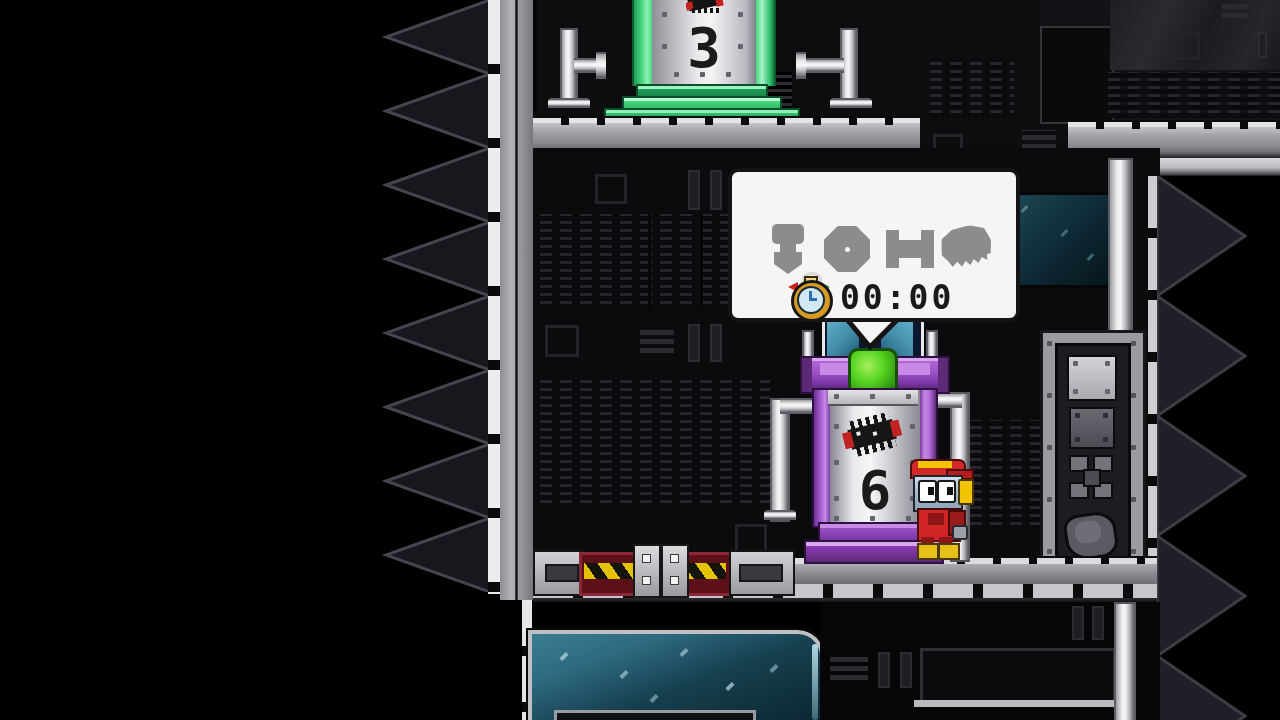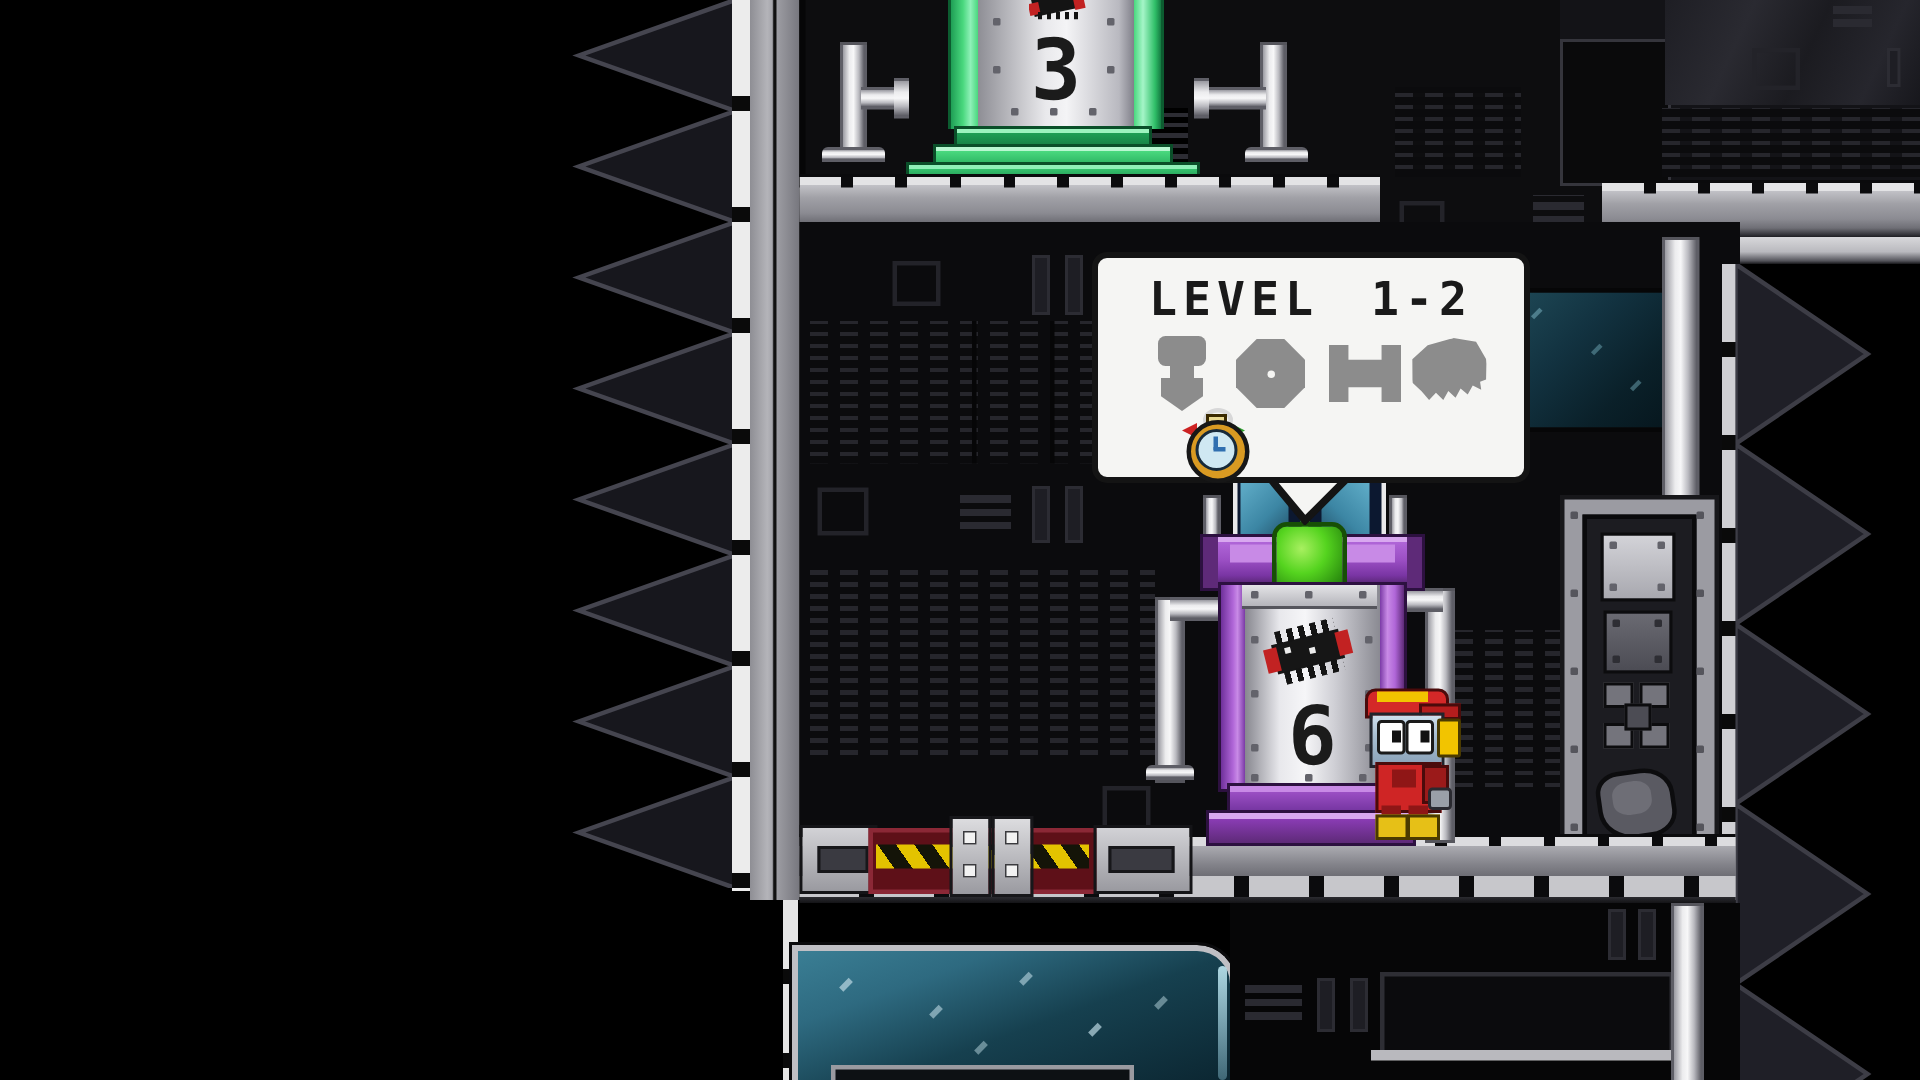--- a/index.html
+++ b/index.html
@@ -329,21 +329,20 @@
   <div class="abs slit" style="left:1072px;top:606px;width:8px;height:30px;"></div>
   <div class="abs slit" style="left:1092px;top:606px;width:8px;height:30px;"></div>
   <div class="abs" style="left:920px;top:648px;width:190px;height:52px;background:#0b0b0d;border:3px solid #2e2e34;"></div>
   <div class="abs" style="left:914px;top:700px;width:200px;height:7px;background:#b9b9be;"></div>
   <div class="abs pipe-v" style="left:1114px;top:602px;width:22px;height:118px;"></div>
 
   <svg class="abs" style="left:838px;top:312px;width:70px;height:38px;" viewBox="0 0 70 38">
     <polygon points="3,0 67,0 32,35" fill="#f5f5f3" stroke="#141414" stroke-width="5"></polygon>
   </svg>
   <div class="abs" id="bubble" style="left:728px;top:168px;width:284px;height:146px;">
-    <div class="abs bubble-title" style="left:0;top:10px;width:100%;">LEVEL 1-2</div>
 
     <div class="abs" style="left:36px;top:52px;width:220px;height:50px;">
       <div class="abs" style="left:0;top:0;width:40px;height:50px;">
         <div class="sil abs" style="left:4px;top:0;width:32px;height:20px;border-radius:5px;"></div>
         <div class="sil abs" style="left:12px;top:18px;width:16px;height:12px;"></div>
         <div class="sil abs" style="left:6px;top:28px;width:28px;height:22px;clip-path:polygon(0 0,100% 0,100% 55%,50% 100%,0 55%);"></div>
       </div>
       <div class="abs" style="left:56px;top:2px;width:46px;height:46px;">
         <div class="sil abs" style="left:0;top:0;width:46px;height:46px;clip-path:polygon(30% 0,70% 0,100% 30%,100% 70%,70% 100%,30% 100%,0 70%,0 30%);"></div>
         <div class="abs" style="left:21px;top:21px;width:5px;height:5px;background:#f5f5f3;border-radius:50%;"></div>
@@ -362,16 +361,17 @@
         <div class="abs" style="left:14px;top:0;width:14px;height:10px;border:3px solid #d8d8d8;border-radius:50%;background:transparent;"></div>
         <div class="abs" style="left:16px;top:4px;width:10px;height:6px;background:#e8d890;border:2px solid #3a2a00;"></div>
         <div class="abs" style="left:0px;top:10px;width:10px;height:10px;background:#cc2222;clip-path:polygon(100% 0,0 50%,100% 100%);"></div>
         <div class="abs" style="left:32px;top:10px;width:10px;height:10px;background:#2fa32f;clip-path:polygon(0 0,100% 50%,0 100%);"></div>
         <div class="abs" style="left:3px;top:8px;width:36px;height:36px;background:#d99a22;border:3px solid #171717;border-radius:50%;"></div>
         <div class="abs" style="left:9px;top:14px;width:24px;height:24px;background:#cfe8f2;border:2px solid #172a3a;border-radius:50%;">
           <div class="abs" style="left:10px;top:3px;width:3px;height:9px;background:#2f6fb0;"></div>
           <div class="abs" style="left:10px;top:10px;width:8px;height:3px;background:#2f6fb0;"></div>
         </div>
       </div>
+      <div class="abs bubble-time" style="left:52px;top:6px;">00:00</div>
     </div>
   </div>
 
 </div>
 
 </body></html>

